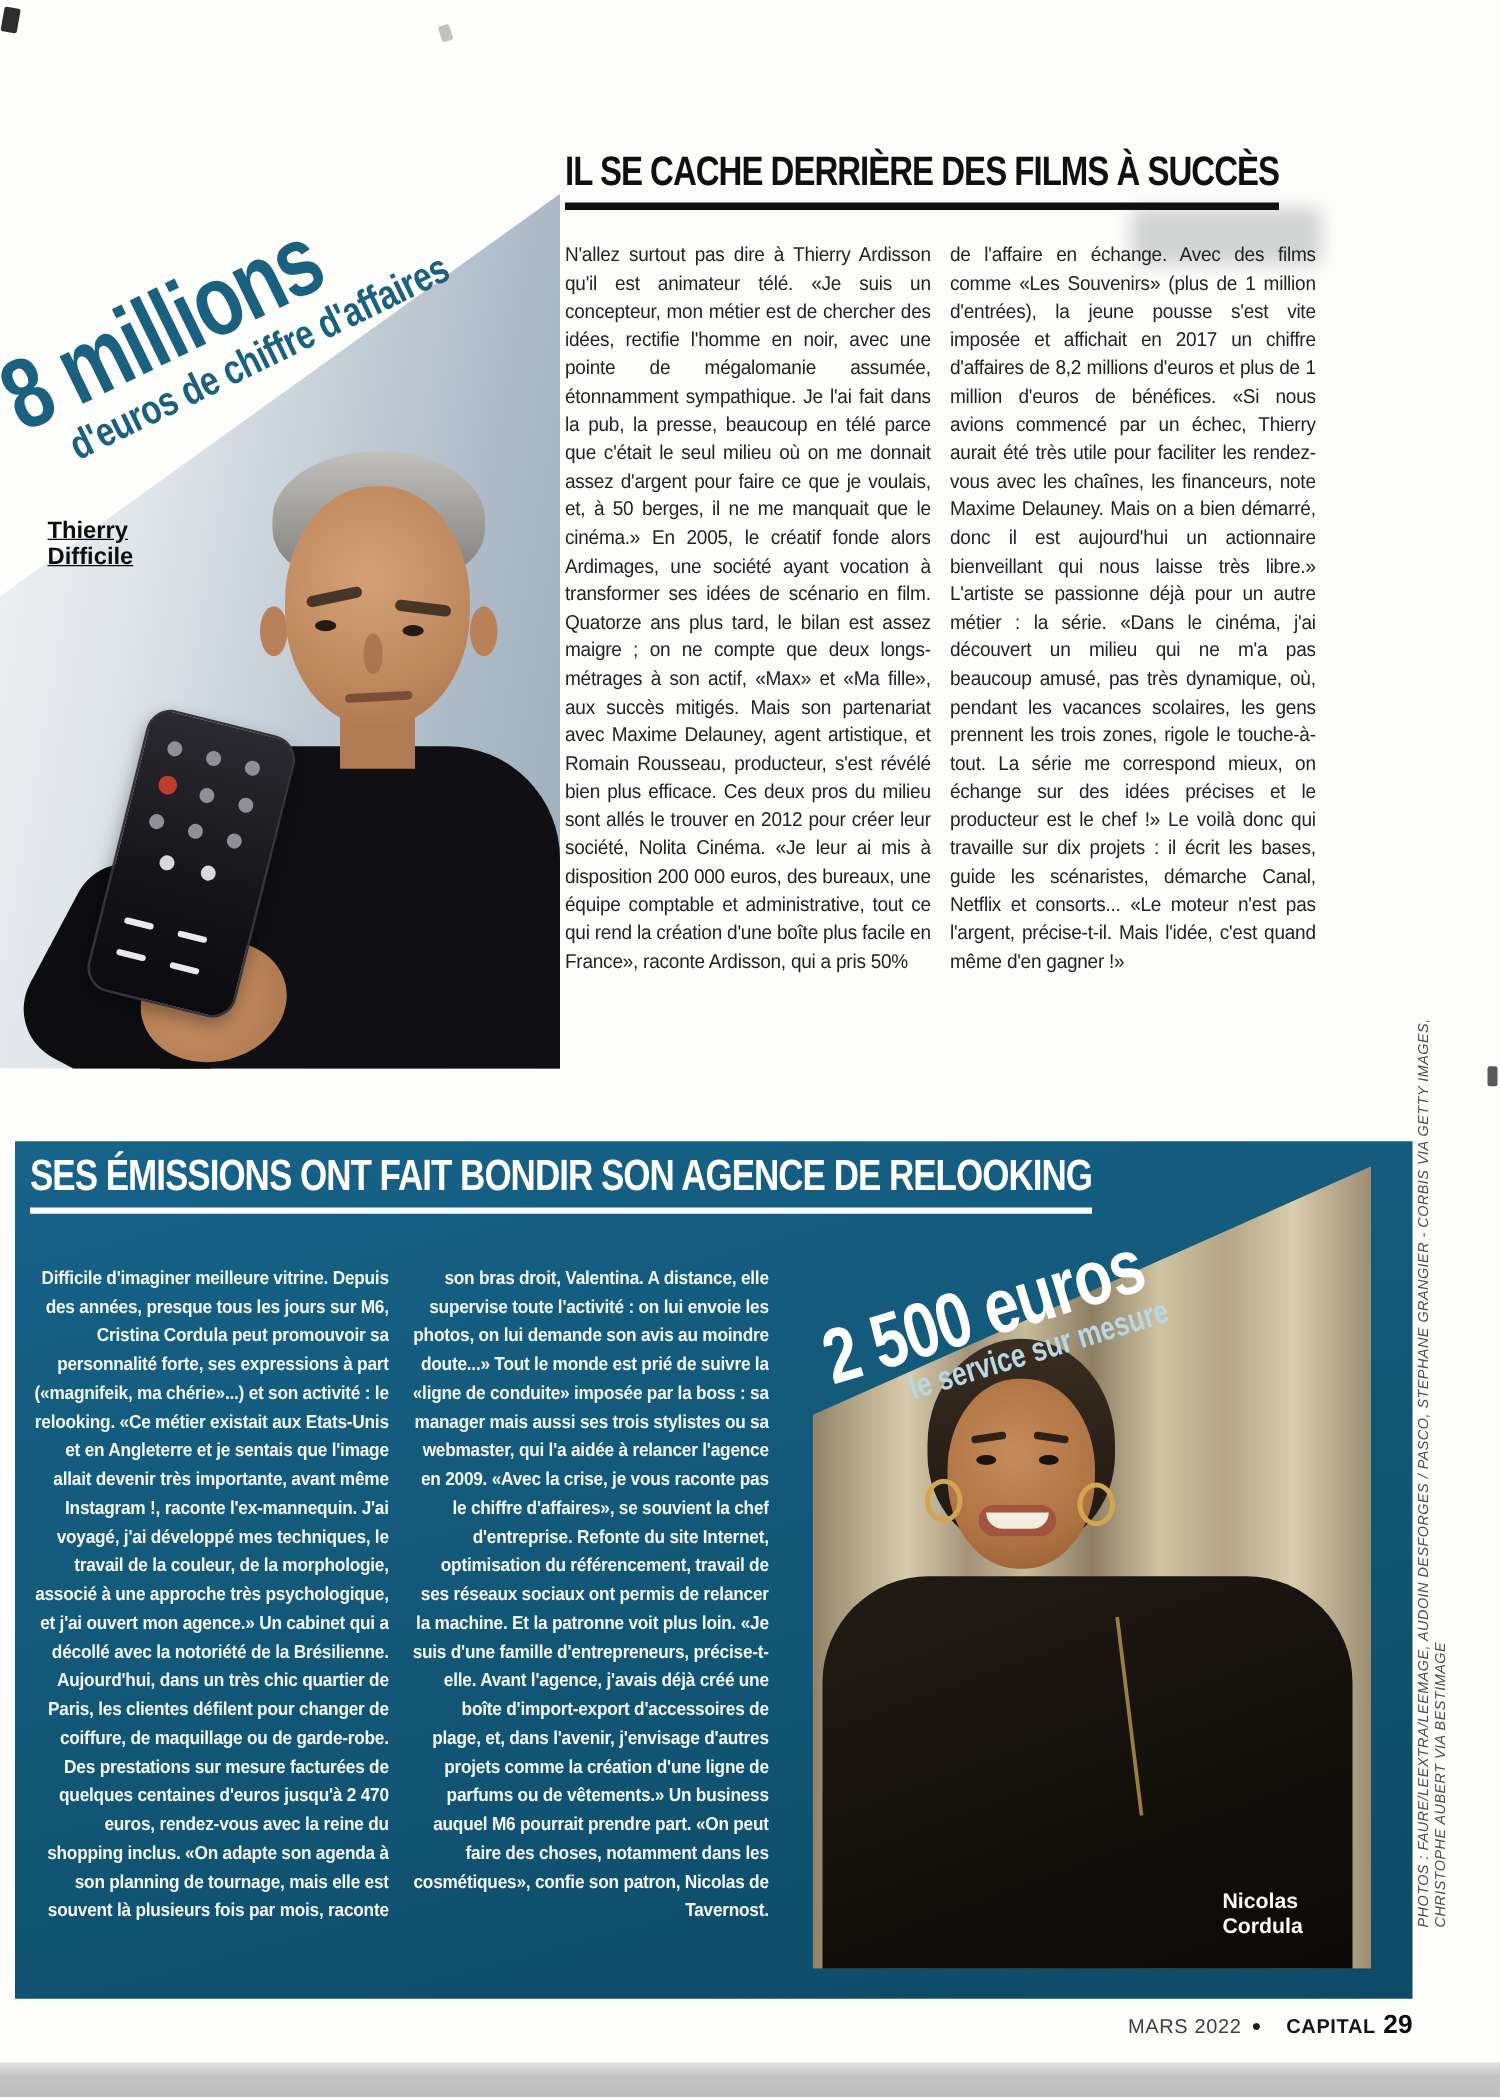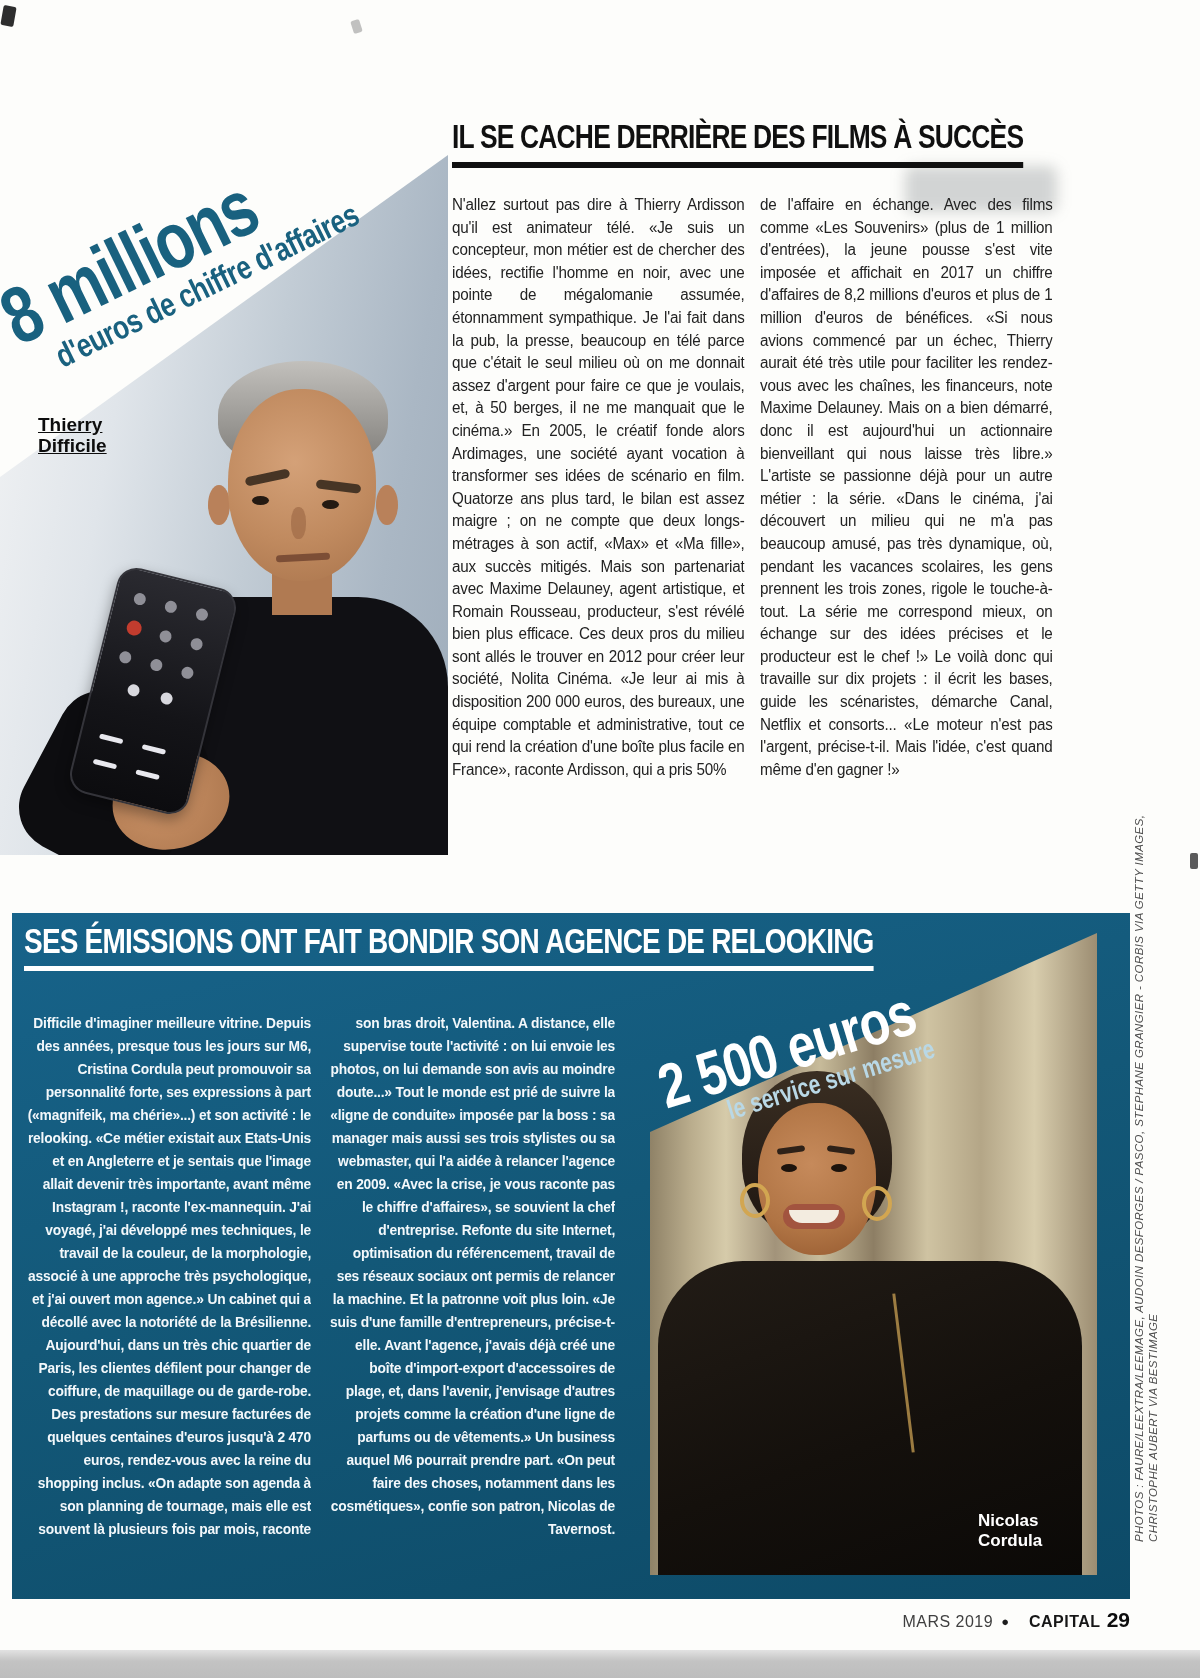--- a/index.html
+++ b/index.html
@@ -215,17 +215,17 @@
       <span class="small">le service sur mesure</span>
     </div>
   </div>
 
   <div class="credits">
     <div>PHOTOS : FAURE/LEEXTRA/LEEMAGE, AUDOIN DESFORGES / PASCO, STEPHANE GRANGIER - CORBIS VIA GETTY IMAGES,</div>
     <div>CHRISTOPHE AUBERT VIA BESTIMAGE</div>
   </div>
 
   <div class="footer">
-    <span class="issue">MARS 2019</span><span class="bullet">●</span><span class="brand">CAPITAL</span><span class="pagenum">29</span>
+    <span class="issue">MARS 2022</span><span class="bullet">●</span><span class="brand">CAPITAL</span><span class="pagenum">29</span>
   </div>
 
   <div class="bottom-band"></div>
 </div>
 
 </body></html>

